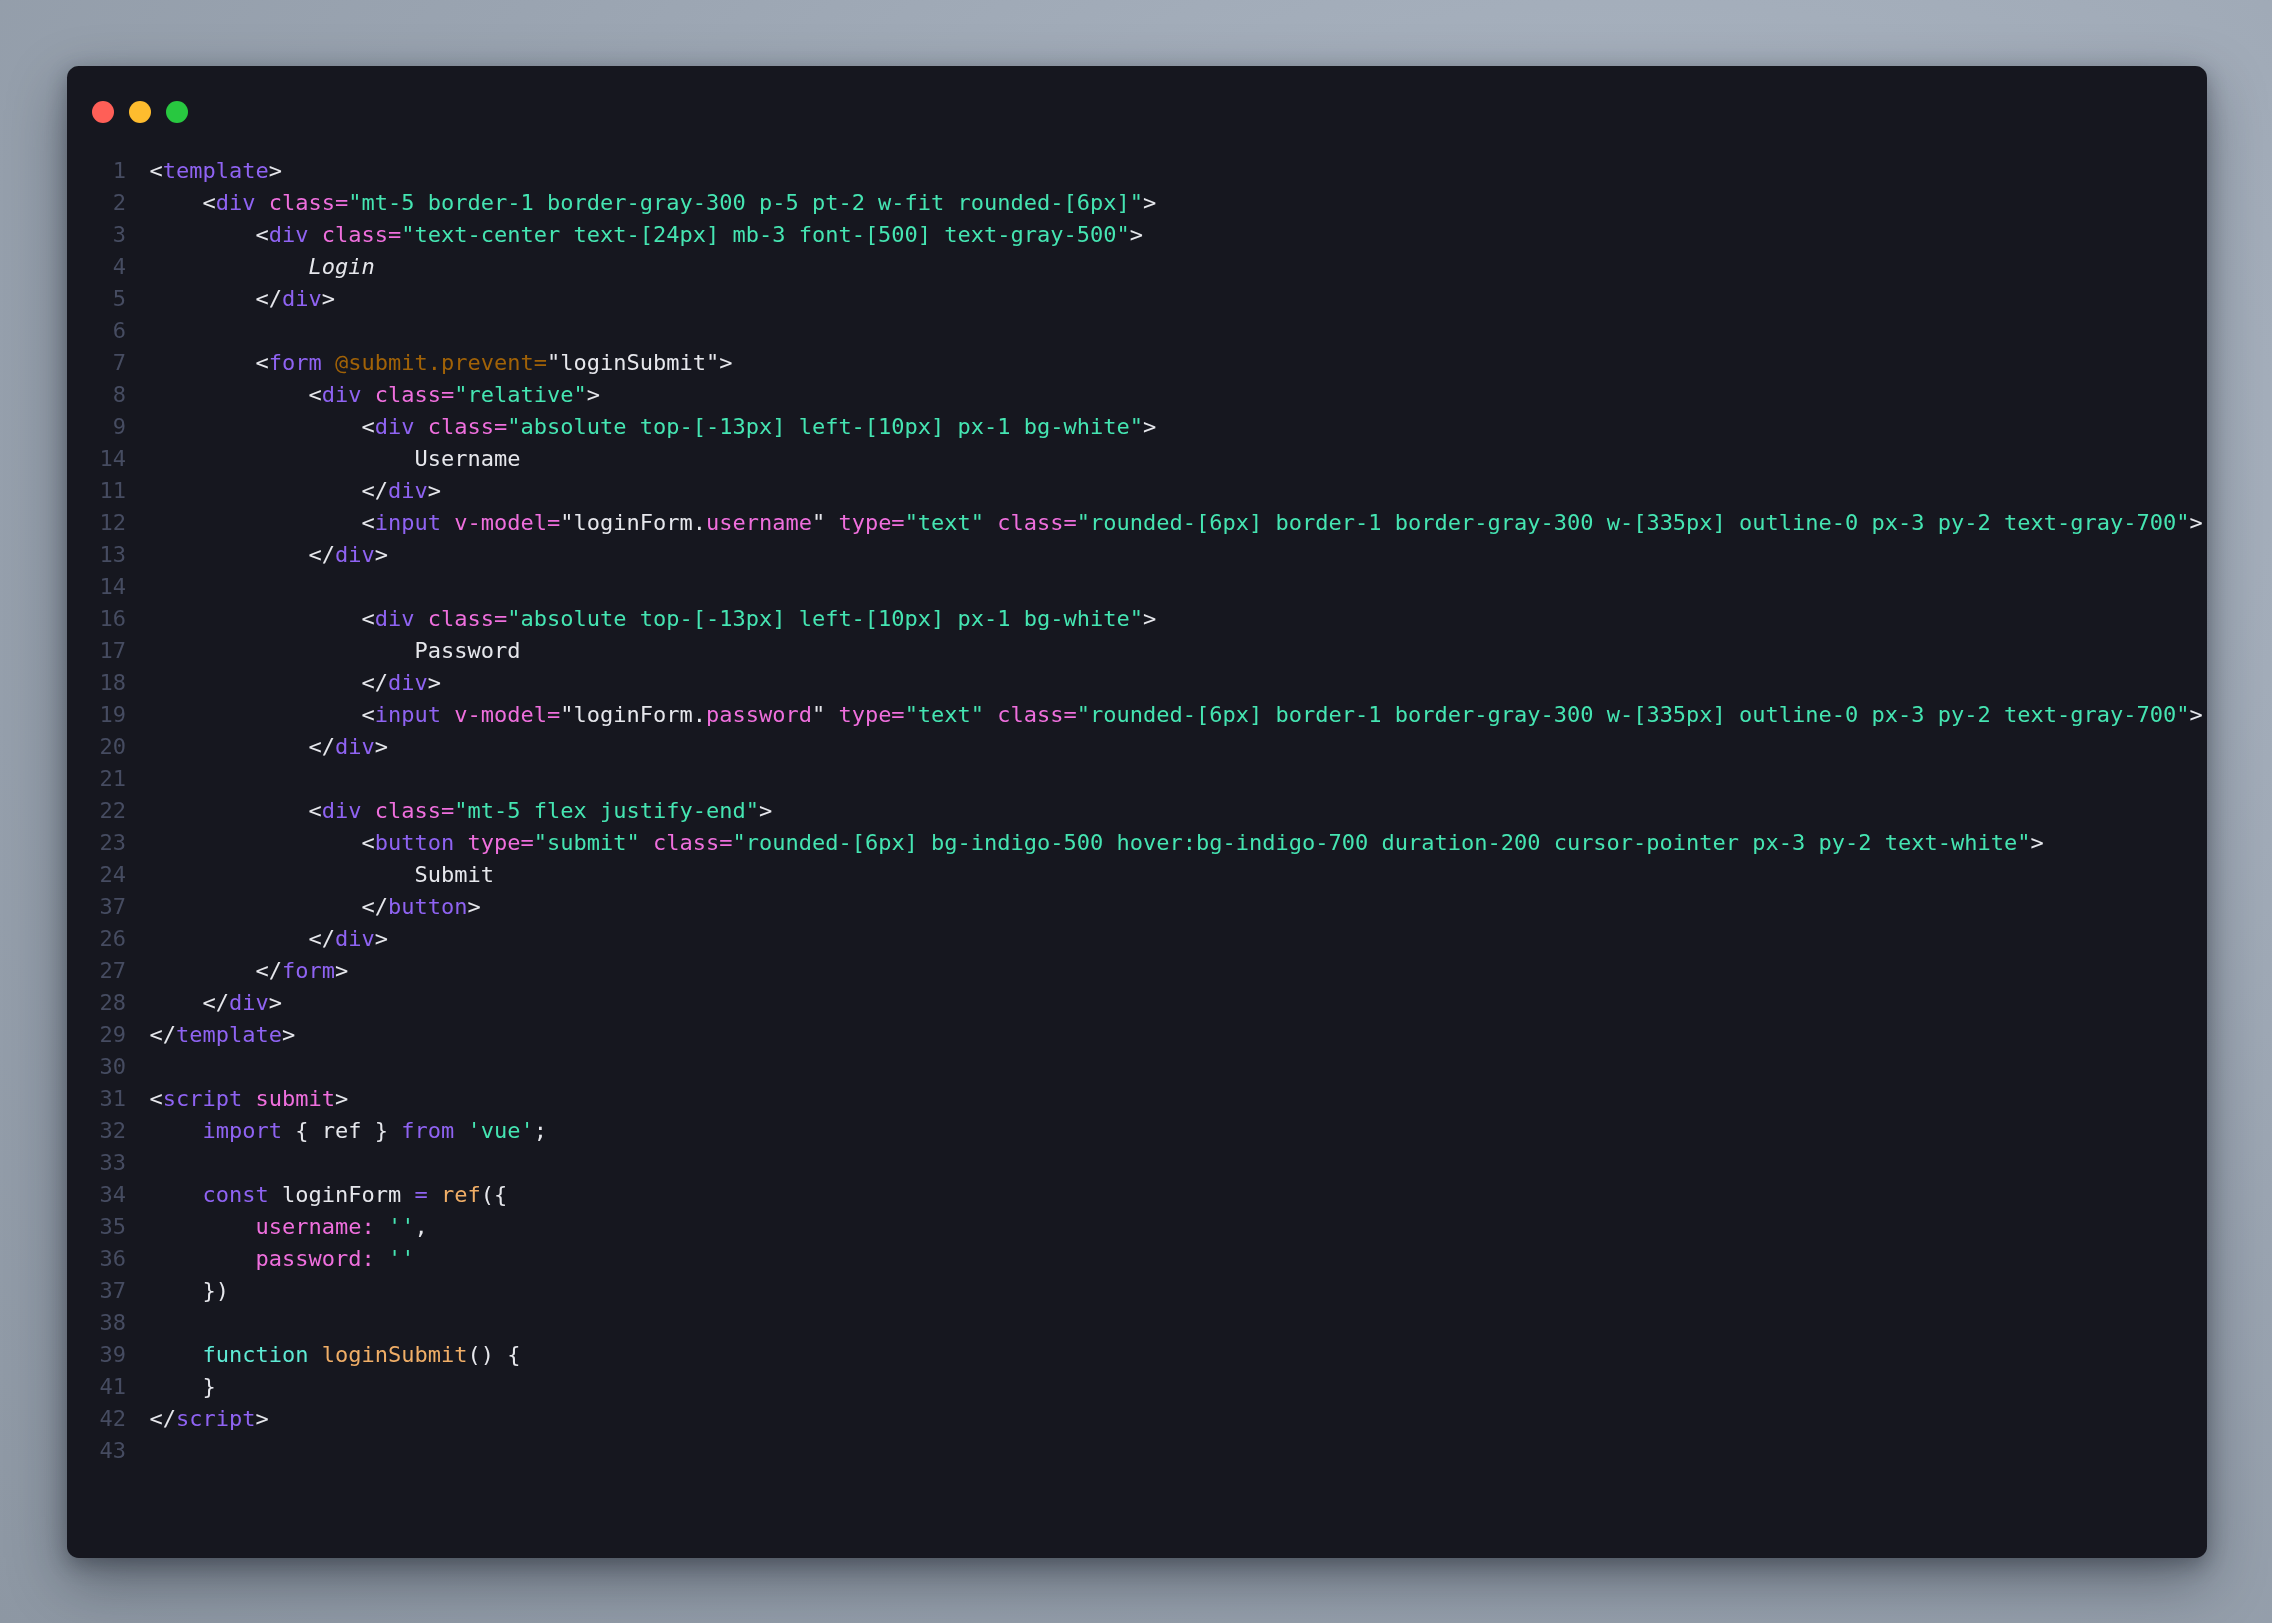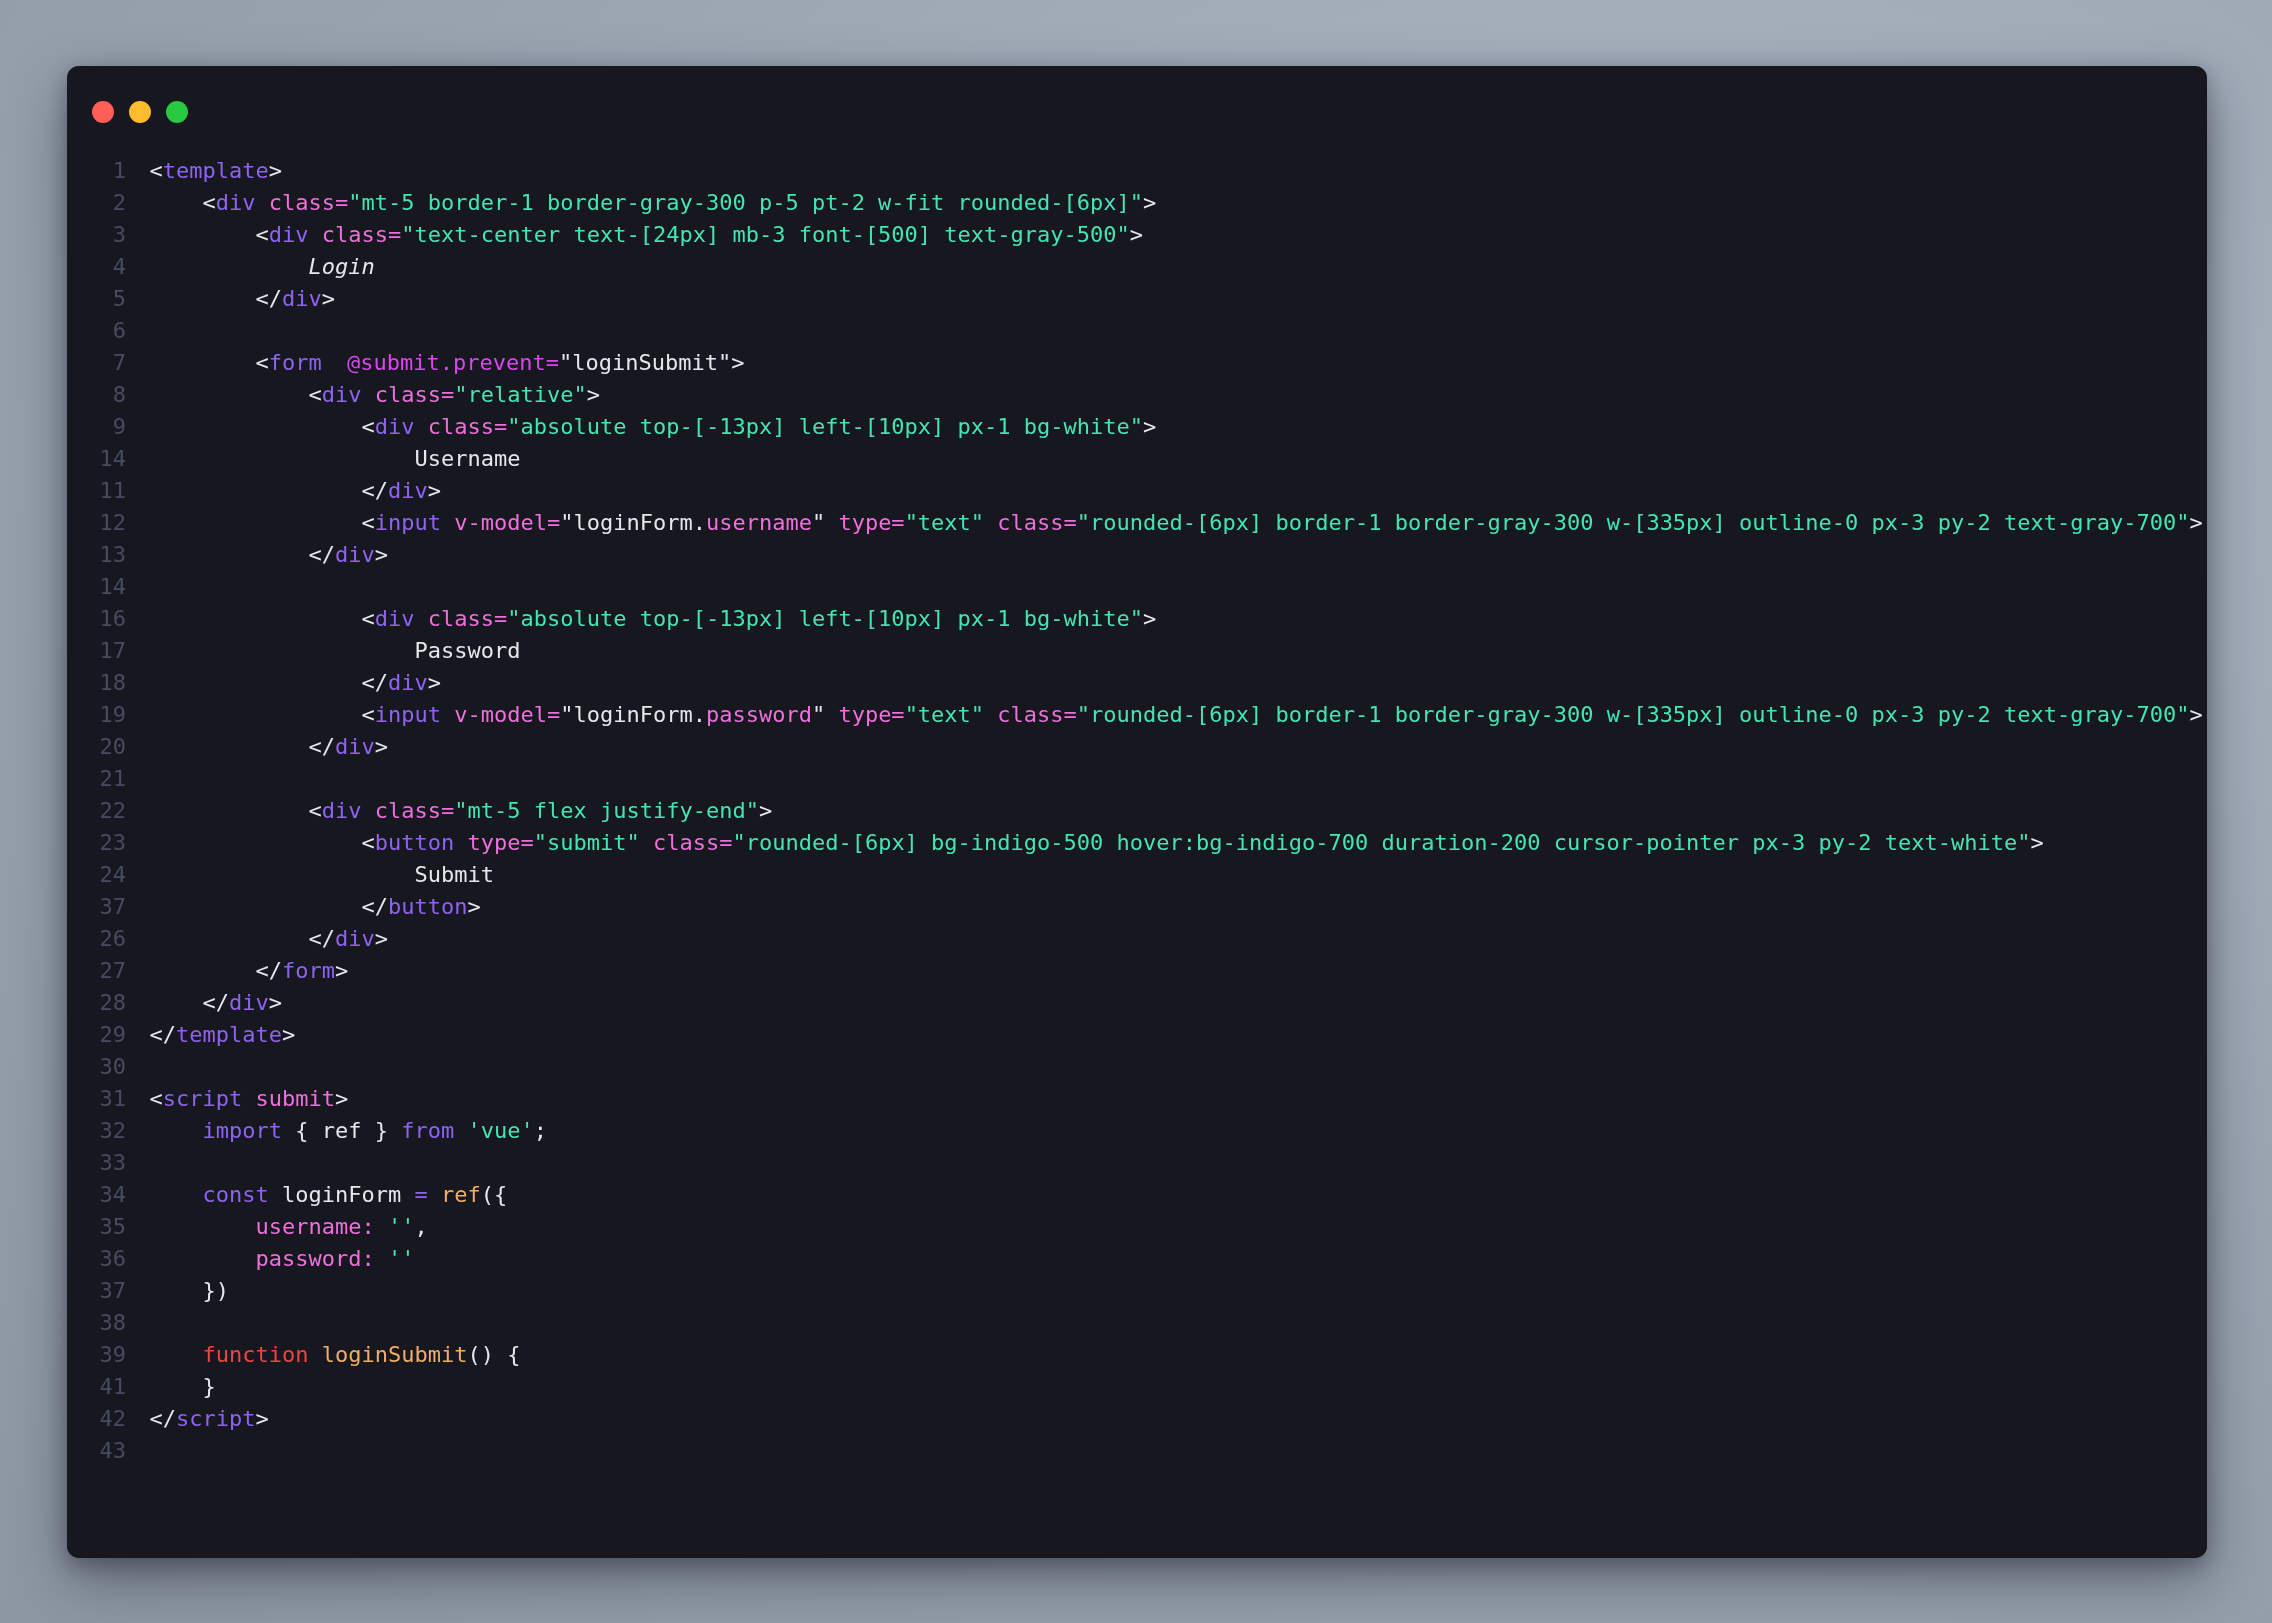--- a/index.html
+++ b/index.html
@@ -102,21 +102,21 @@
         <div class="line">
           <span class="ln">5</span>
           <span class="lc"><span style="color: rgb(230, 231, 236);">        &lt;/</span><span style="color: rgb(143, 99, 242);">div</span><span style="color: rgb(230, 231, 236);">&gt;</span></span>
         </div>
         <div class="line">
           <span class="ln">6</span>
           <span class="lc"></span>
         </div>
         <div class="line">
           <span class="ln">7</span>
-          <span class="lc"><span style="color: rgb(230, 231, 236);">        &lt;</span><span style="color: rgb(143, 99, 242);">form</span><span style="color: rgb(230, 231, 236);"> </span><span style="color: #d946ef; margin-left: 12px;">@submit.prevent=</span><span style="color: rgb(230, 231, 236);">"loginSubmit"&gt;</span></span>
+          <span class="lc"><span style="color: rgb(230, 231, 236);">        &lt;</span><span style="color: rgb(143, 99, 242);">form</span><span style="color: rgb(230, 231, 236);"> </span><span style="color: #a16207;">@submit.prevent=</span><span style="color: rgb(230, 231, 236);">"loginSubmit"&gt;</span></span>
         </div>
         <div class="line">
           <span class="ln">8</span>
           <span class="lc"><span style="color: rgb(230, 231, 236);">            &lt;</span><span style="color: rgb(143, 99, 242);">div</span><span style="color: rgb(230, 231, 236);"> </span><span style="color: rgb(239, 111, 221);">class=</span><span style="color: rgb(69, 229, 178);">"relative"</span><span style="color: rgb(230, 231, 236);">&gt;</span></span>
         </div>
         <div class="line">
           <span class="ln">9</span>
           <span class="lc"><span style="color: rgb(230, 231, 236);">                &lt;</span><span style="color: rgb(143, 99, 242);">div</span><span style="color: rgb(230, 231, 236);"> </span><span style="color: rgb(239, 111, 221);">class=</span><span style="color: rgb(69, 229, 178);">"absolute top-[-13px] left-[10px] px-1 bg-white"</span><span style="color: rgb(230, 231, 236);">&gt;</span></span>
         </div>
         <div class="line">
@@ -226,21 +226,21 @@
         <div class="line">
           <span class="ln">37</span>
           <span class="lc"><span style="color: rgb(230, 231, 236);">    })</span></span>
         </div>
         <div class="line">
           <span class="ln">38</span>
           <span class="lc"></span>
         </div>
         <div class="line">
           <span class="ln">39</span>
-          <span class="lc"><span style="color: #ef4444;">    function</span><span style="color: rgb(230, 231, 236);"> </span><span style="color: rgb(240, 174, 103);">loginSubmit</span><span style="color: rgb(230, 231, 236);">() {</span></span>
+          <span class="lc"><span style="color: #5eead4;">    function</span><span style="color: rgb(230, 231, 236);"> </span><span style="color: rgb(240, 174, 103);">loginSubmit</span><span style="color: rgb(230, 231, 236);">() {</span></span>
         </div>
         <div class="line">
           <span class="ln">41</span>
           <span class="lc"><span style="color: rgb(230, 231, 236);">    }</span></span>
         </div>
         <div class="line">
           <span class="ln">42</span>
           <span class="lc"><span style="color: rgb(230, 231, 236);">&lt;/</span><span style="color: rgb(143, 99, 242);">script</span><span style="color: rgb(230, 231, 236);">&gt;</span></span>
         </div>
         <div class="line">

